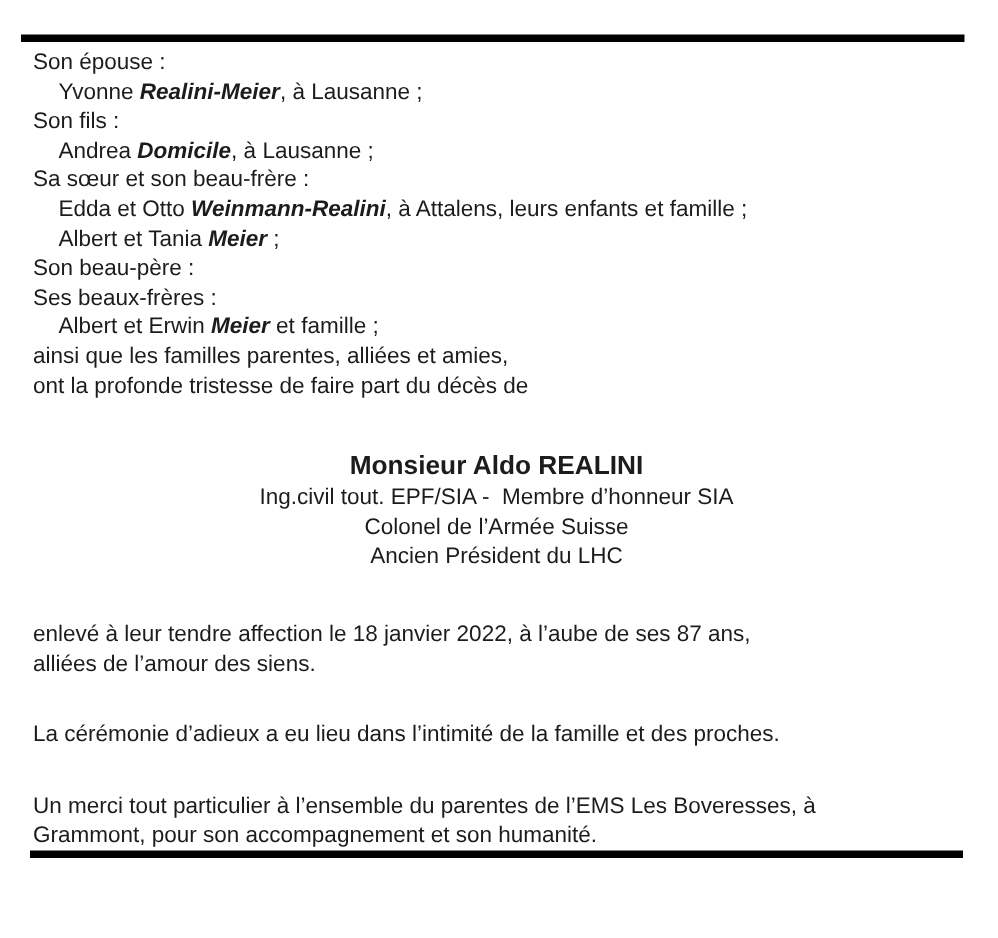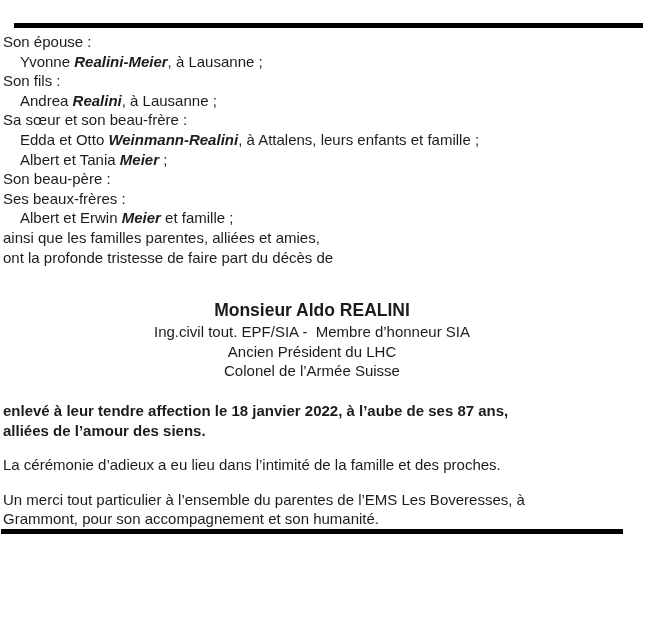--- a/index.html
+++ b/index.html
@@ -24,21 +24,21 @@
   }
   .rule-top {
     margin: 23px 0 0 14px;
     width: 629px;
   }
   .rule-bottom {
     margin-left: -2px;
     width: 622px;
   }
   .content {
-    padding: 4px 0 0 3px;
+    padding: 4px 0 0 22px;
   }
   .line {
     white-space: pre;
   }
   .line.indent {
     padding-left: 17px;
   }
   .line b, .line .bold {
     font-weight: bold;
     font-style: italic;
@@ -48,25 +48,24 @@
     margin-top: 32px;
     text-align: center;
   }
   .deceased-name {
     font-size: 17.5px;
     font-weight: bold;
     line-height: 23px;
     text-align: center;
   }
   .para {
-    margin-top: 15px;
+    margin-top: 28px;
   }
   .para-first {
-    margin-top: 20px;
-    font-weight: bold;
+    margin-top: 32px;
   }
   .domicile-line {
     margin-top: 18px;
     white-space: pre;
   }
 </style>
 </head>
 <body>
 
 <div class="page">
@@ -75,21 +74,21 @@
 
   <div class="content">
 
     <div class="family-list">
   <div class="line family-line"><span>Son épouse :</span><b></b><span></span></div>
 
   <div class="line family-line indent"><span>Yvonne </span><b>Realini-Meier</b><span>, à Lausanne ;</span></div>
 
   <div class="line family-line"><span>Son fils :</span><b></b><span></span></div>
 
-  <div class="line family-line indent"><span>Andrea </span><b>Realini</b><span>, à Lausanne ;</span></div>
+  <div class="line family-line indent"><span>Andrea </span><b>Domicile</b><span>, à Lausanne ;</span></div>
 
   <div class="line family-line"><span>Sa sœur et son beau-frère :</span><b></b><span></span></div>
 
   <div class="line family-line indent"><span>Edda et Otto </span><b>Weinmann-Realini</b><span>, à Attalens, leurs enfants et famille ;</span></div>
 
   <div class="line family-line indent"><span>Albert et Tania </span><b>Meier</b><span> ;</span></div>
 
   <div class="line family-line"><span>Son beau-père :</span><b></b><span></span></div>
 
   <div class="line family-line"><span>Ses beaux-frères :</span><b></b><span></span></div>
@@ -99,23 +98,23 @@
   <div class="line family-line"><span>ainsi que les familles parentes, alliées et amies,</span><b></b><span></span></div>
 
   <div class="line family-line"><span>ont la profonde tristesse de faire part du décès de</span><b></b><span></span></div>
 </div>
 
     <div class="deceased-block">
       <div class="deceased-name">Monsieur Aldo REALINI</div>
       <div class="deceased-subtitles">
   <div class="line text-line">Ing.civil tout. EPF/SIA -  Membre d’honneur SIA</div>
 
+  <div class="line text-line">Colonel de l’Armée Suisse</div>
+
   <div class="line text-line">Ancien Président du LHC</div>
-
-  <div class="line text-line">Colonel de l’Armée Suisse</div>
 </div>
     </div>
 
     <div class="para para-first">
   <div class="line text-line">enlevé à leur tendre affection le 18 janvier 2022, à l’aube de ses 87 ans,</div>
 
   <div class="line text-line">alliées de l’amour des siens.</div>
 </div>
 
     <div class="para">

